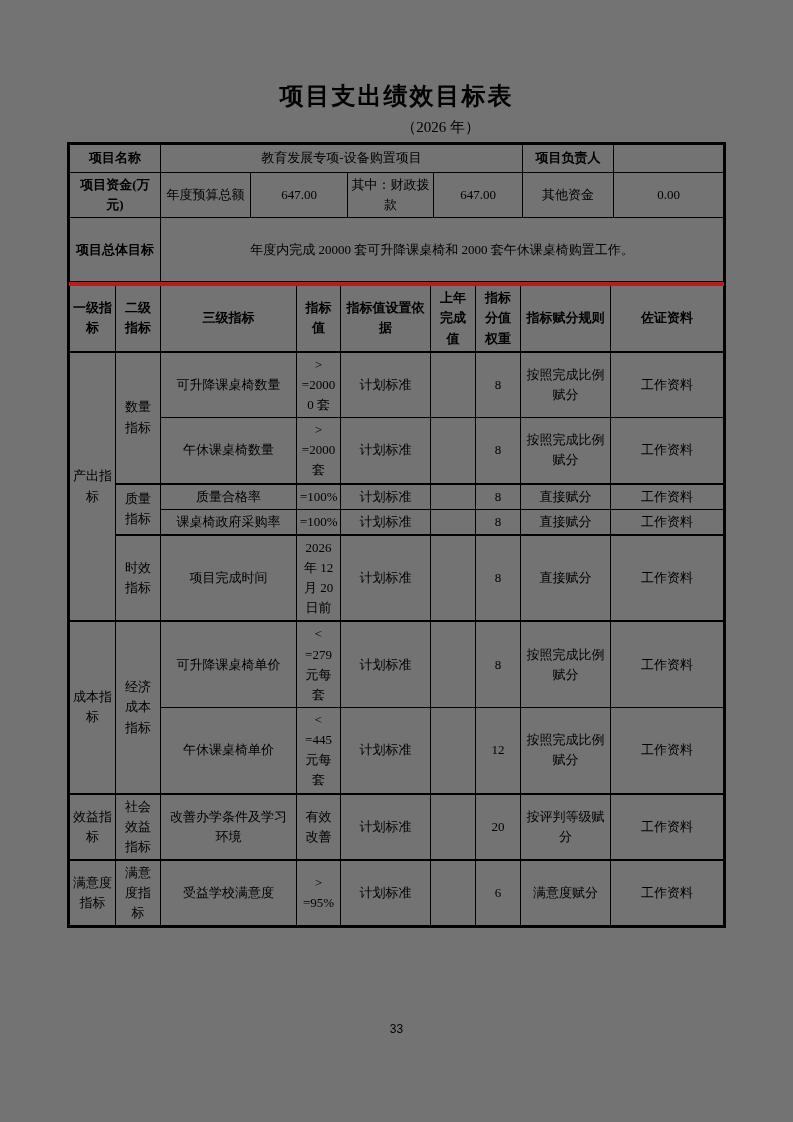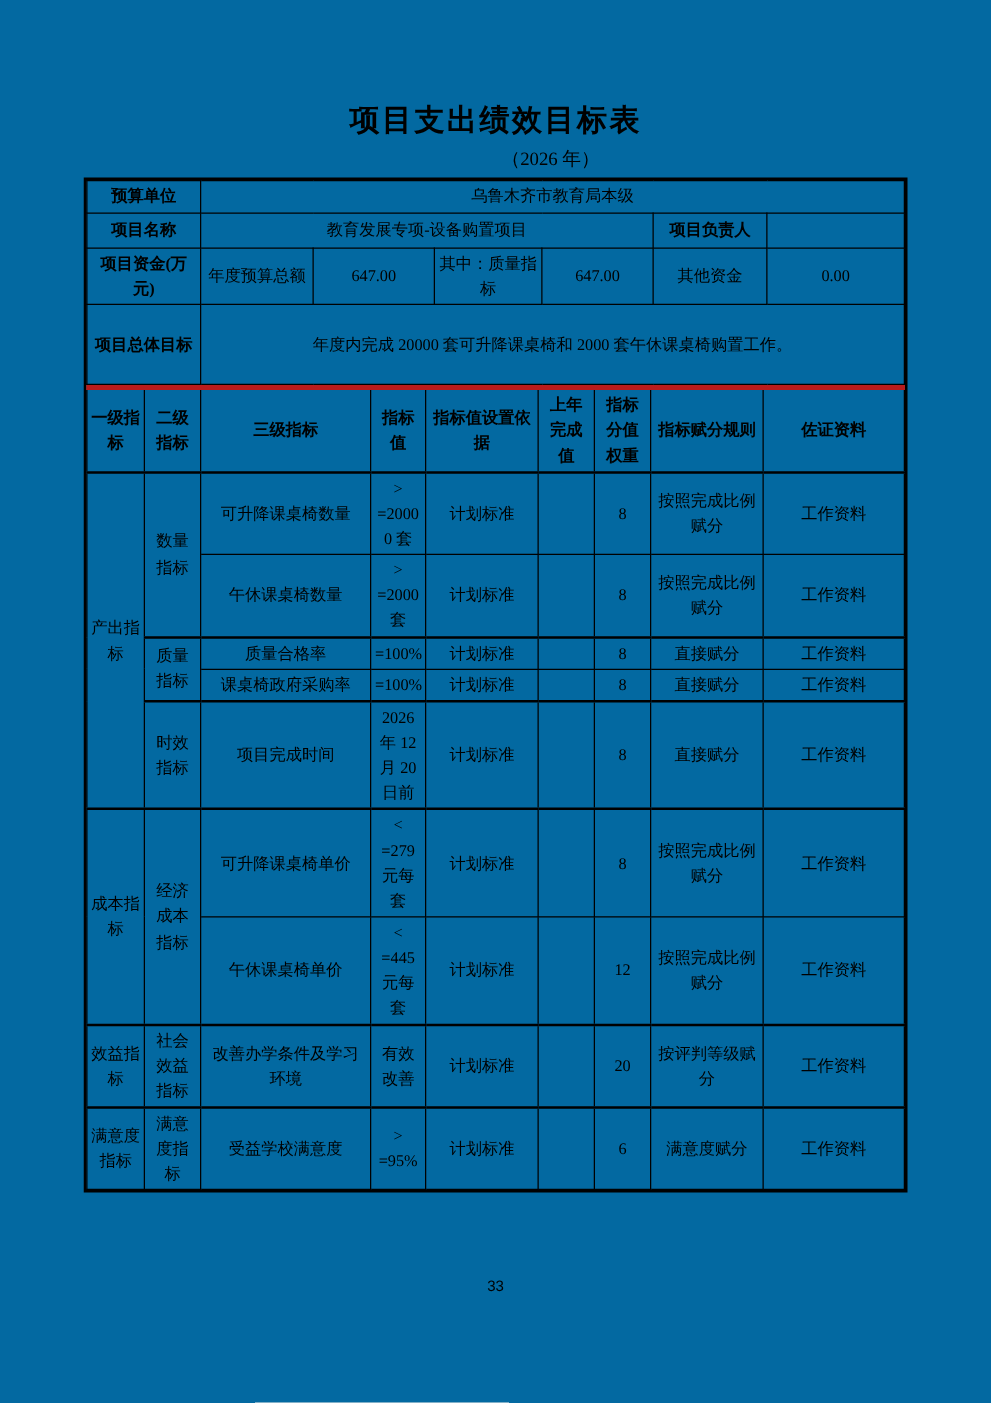--- a/index.html
+++ b/index.html
@@ -1,21 +1,21 @@
 <!DOCTYPE html>
 <html><head>
 <meta charset="utf-8">
 <style>
   * { margin: 0; padding: 0; box-sizing: border-box; }
   html, body { background: #e8e8e8; }
   .page {
     position: relative;
     width: 793px;
     height: 1122px;
-    background: #0369a1;
+    background: #737373;
     margin: 0 auto;
     font-family: "Liberation Serif", "DejaVu Serif", serif;
     color: #000;
     overflow: hidden;
     padding-left: 19px;
   }
   .doc-title {
     position: absolute;
     top: 80px;
     left: 0;
@@ -85,35 +85,31 @@
       <colgroup>
         <col style="width:91px">
           <col style="width:90px">
           <col style="width:97px">
         <col style="width:86px">
           <col style="width:89px">
           <col style="width:91px">
           <col style="width:110px">
       </colgroup>
       <tbody>
-          <tr style="height:26px">
-        <td class="bold">预算单位</td>
-        <td colspan="6">乌鲁木齐市教育局本级</td>
-      </tr>
       <tr style="height:28px">
         <td class="bold">项目名称</td>
         <td colspan="4">教育发展专项-设备购置项目</td>
         <td class="bold">项目负责人</td>
         <td></td>
       </tr>
       <tr style="height:45px">
         <td class="bold">项目资金(万元)</td>
         <td>年度预算总额</td>
         <td>647.00</td>
-        <td>其中：质量指标</td>
+        <td>其中：财政拨款</td>
         <td>647.00</td>
         <td>其他资金</td>
         <td>0.00</td>
       </tr>
       <tr style="height:64px">
         <td class="bold">项目总体目标</td>
         <td colspan="6" class="left">年度内完成 20000 套可升降课桌椅和 2000 套午休课桌椅购置工作。</td>
       </tr>
     </tbody>
       </table>

